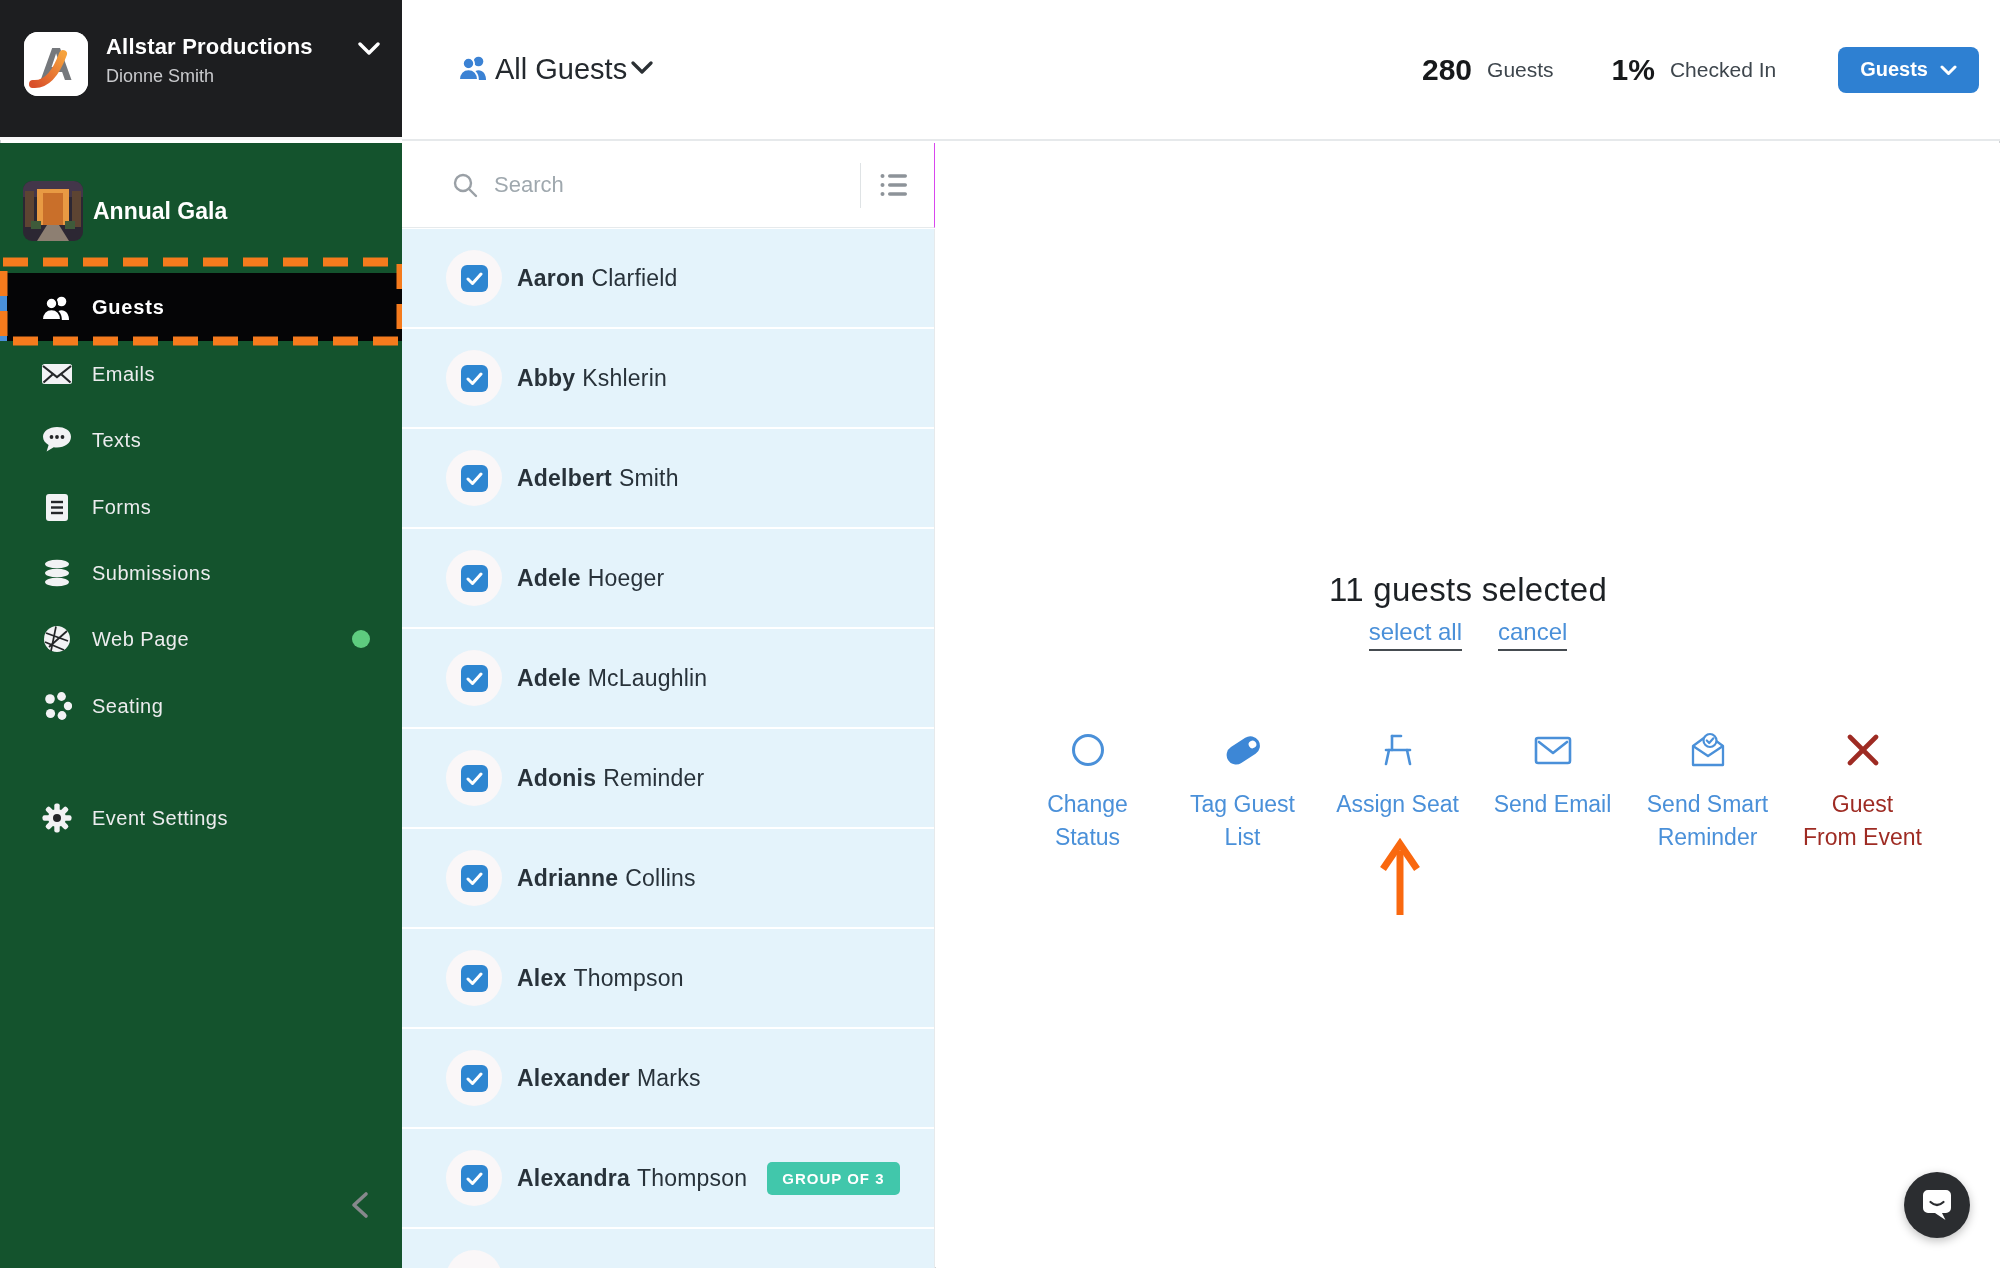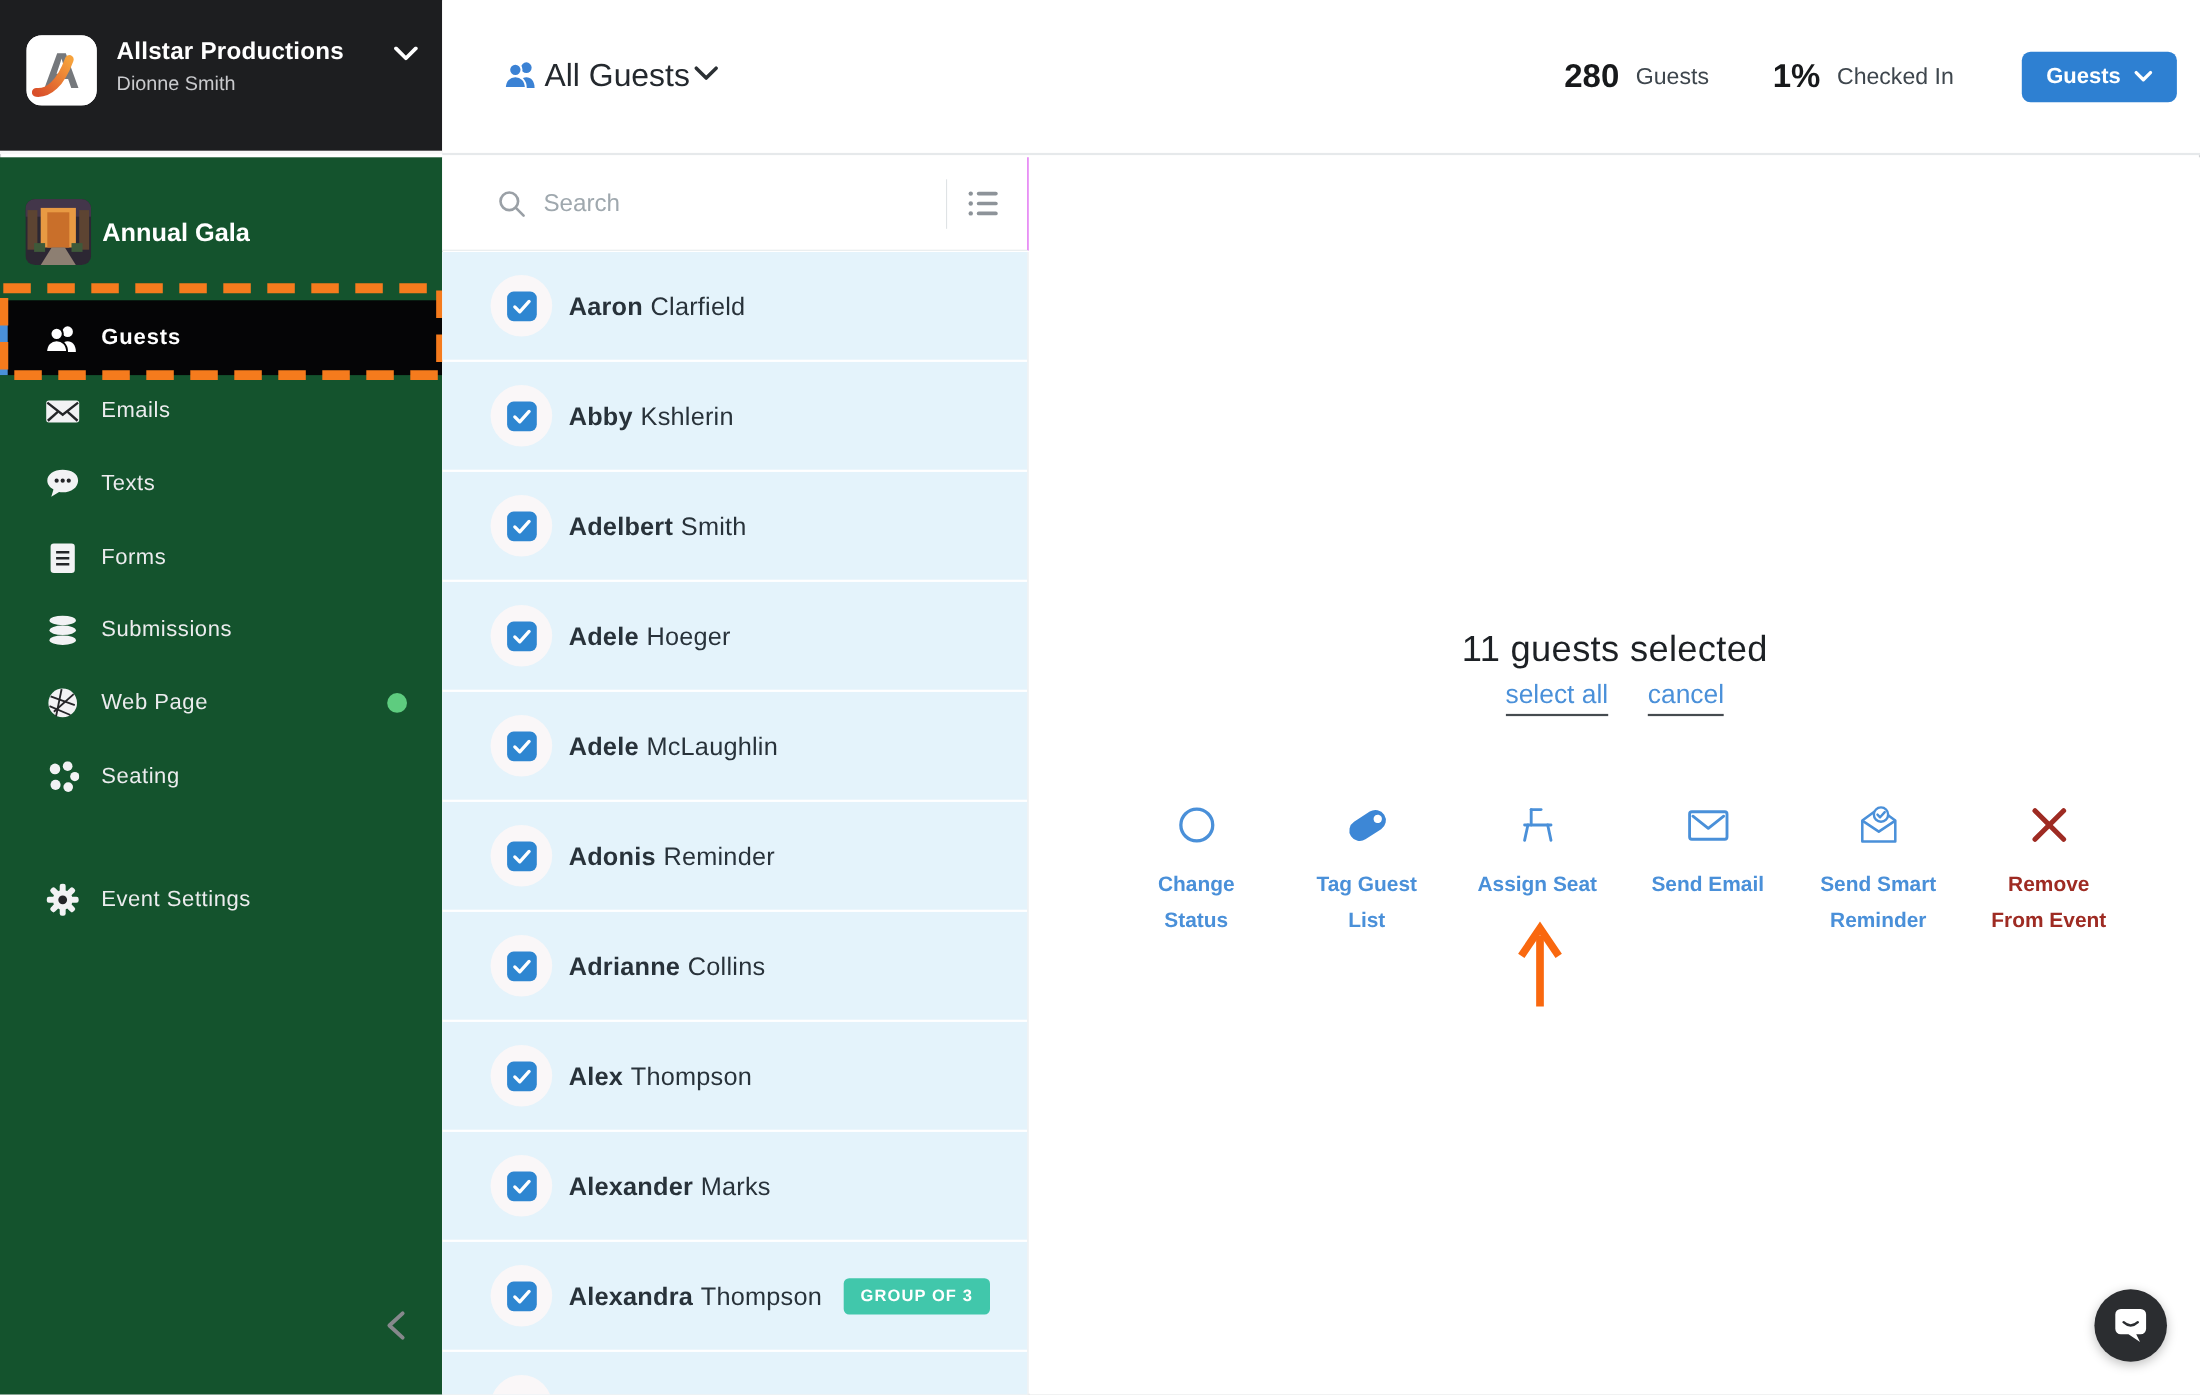--- a/index.html
+++ b/index.html
@@ -74,21 +74,21 @@
 
   
   .main { position:absolute; left:936px; top:143px; width:1064px; height:1125px; background:#fff; }
   .sel-title { position:absolute; top:428px; left:0; width:100%; text-align:center;
                font-size:33px; color:#1d2125; letter-spacing:0.3px; }
   .sel-links { position:absolute; top:475px; left:0; width:100%; display:flex; justify-content:center; gap:36px; }
   .sel-link { font-size:24px; color:#4a90d9; border-bottom:2px solid #454b50; padding-bottom:3px; cursor:pointer; }
   .actions { position:absolute; top:583px; left:74px; display:flex; }
   .action { width:155px; display:flex; flex-direction:column; align-items:center; cursor:pointer; }
   .action-icon { height:48px; display:flex; align-items:center; justify-content:center; }
-  .action-label { margin-top:14px; text-align:center; font-size:19px; line-height:33px; color:#4a90d9;font-weight:bold; }
+  .action-label { margin-top:14px; text-align:center; font-size:23px; line-height:33px; color:#4a90d9; }
   .action.red .action-label { color:#9e2b23; }
   .orange-arrow { position:absolute; left:440px; top:694px; pointer-events:none; }
 
   
   .chat-fab { position:absolute; left:1904px; top:1172px; width:66px; height:66px; border-radius:50%;
               background:#2b2d30; box-shadow:0 3px 10px rgba(0,0,0,0.25);
               display:flex; align-items:center; justify-content:center; cursor:pointer; }
 </style>
 </head>
 <body>
@@ -525,21 +525,21 @@
         <span class="action-label"><span>Send Smart</span><br><span>Reminder</span></span>
       </div>
 
       <div class="action red">
         <span class="action-icon">
           <svg width="38" height="38" viewBox="0 0 38 38">
             <line x1="6" y1="6" x2="32" y2="32" stroke="#9e2b23" stroke-width="4.6" stroke-linecap="round"></line>
             <line x1="32" y1="6" x2="6" y2="32" stroke="#9e2b23" stroke-width="4.6" stroke-linecap="round"></line>
           </svg>
         </span>
-        <span class="action-label"><span>Remove</span><br><span>From Event</span></span>
+        <span class="action-label"><span>Guest</span><br><span>From Event</span></span>
       </div>
     </div>
 
     <svg class="orange-arrow" width="48" height="86" viewBox="0 0 48 86">
       <line x1="24" y1="14" x2="24" y2="78" stroke="#f9680f" stroke-width="7"></line>
       <polyline points="7,32 24,7 41,32" stroke="#f9680f" stroke-width="7" fill="none" stroke-linejoin="miter"></polyline>
     </svg>
   </div>
 
   <div class="chat-fab">

